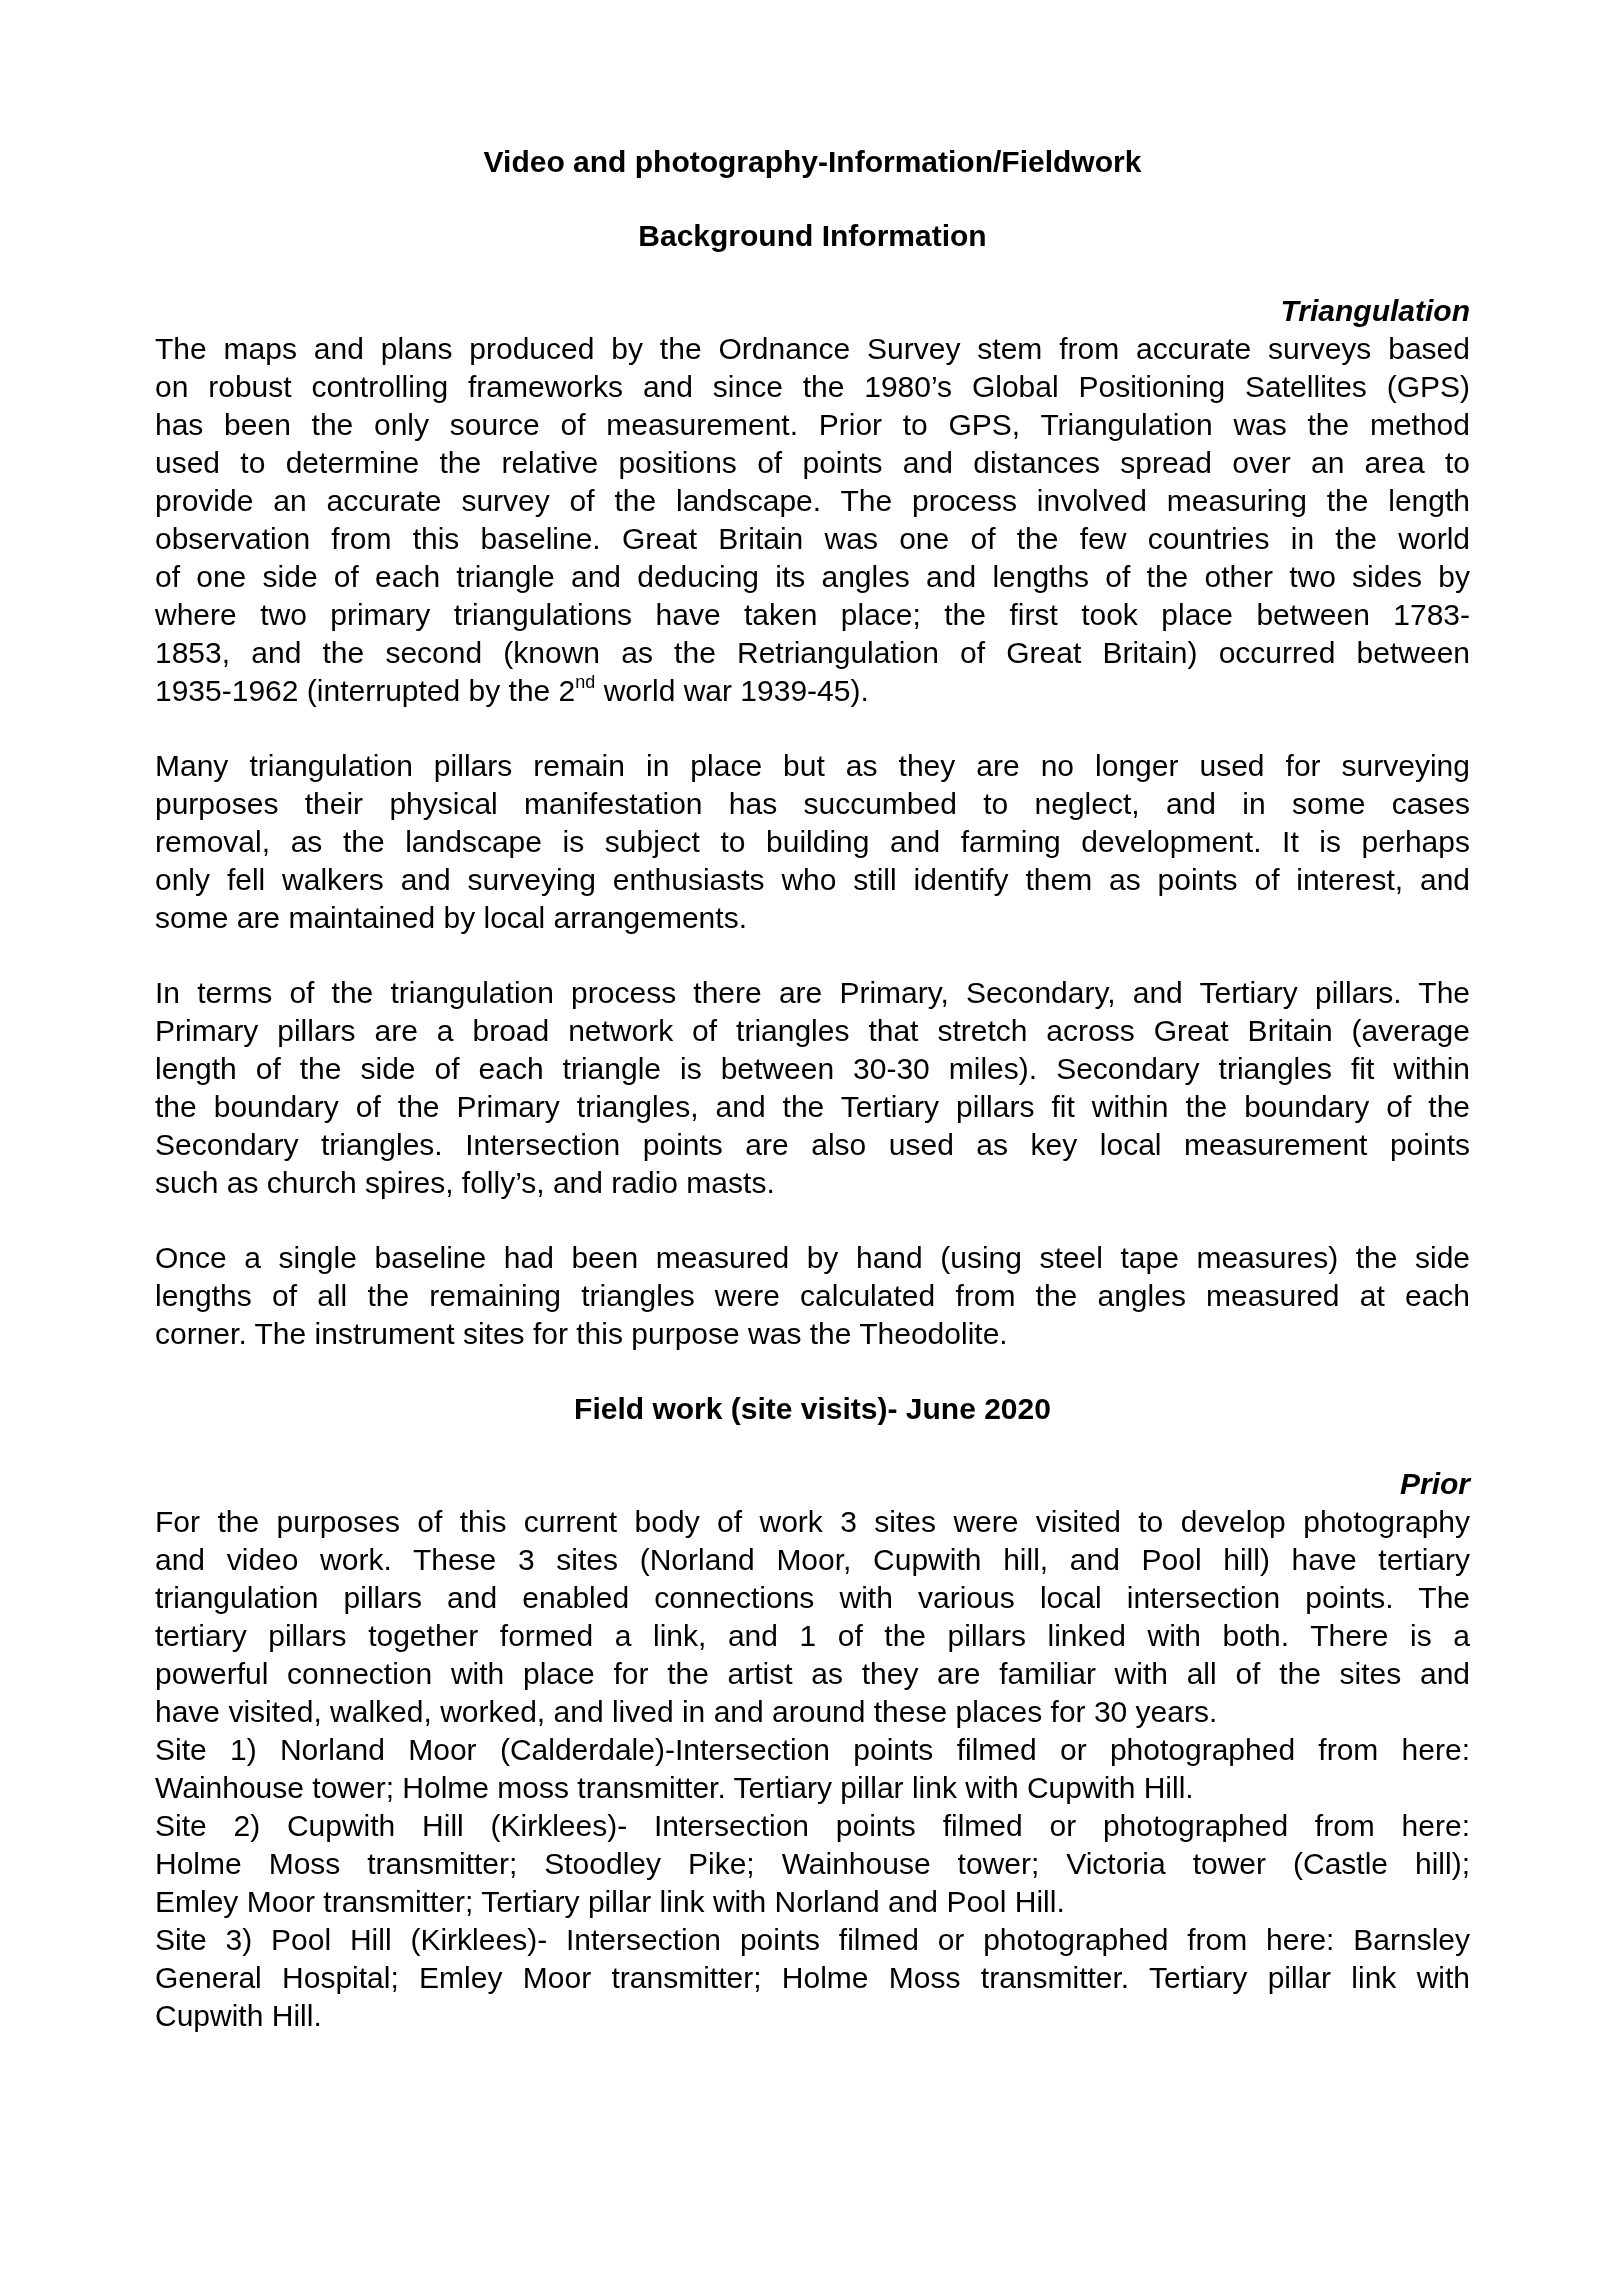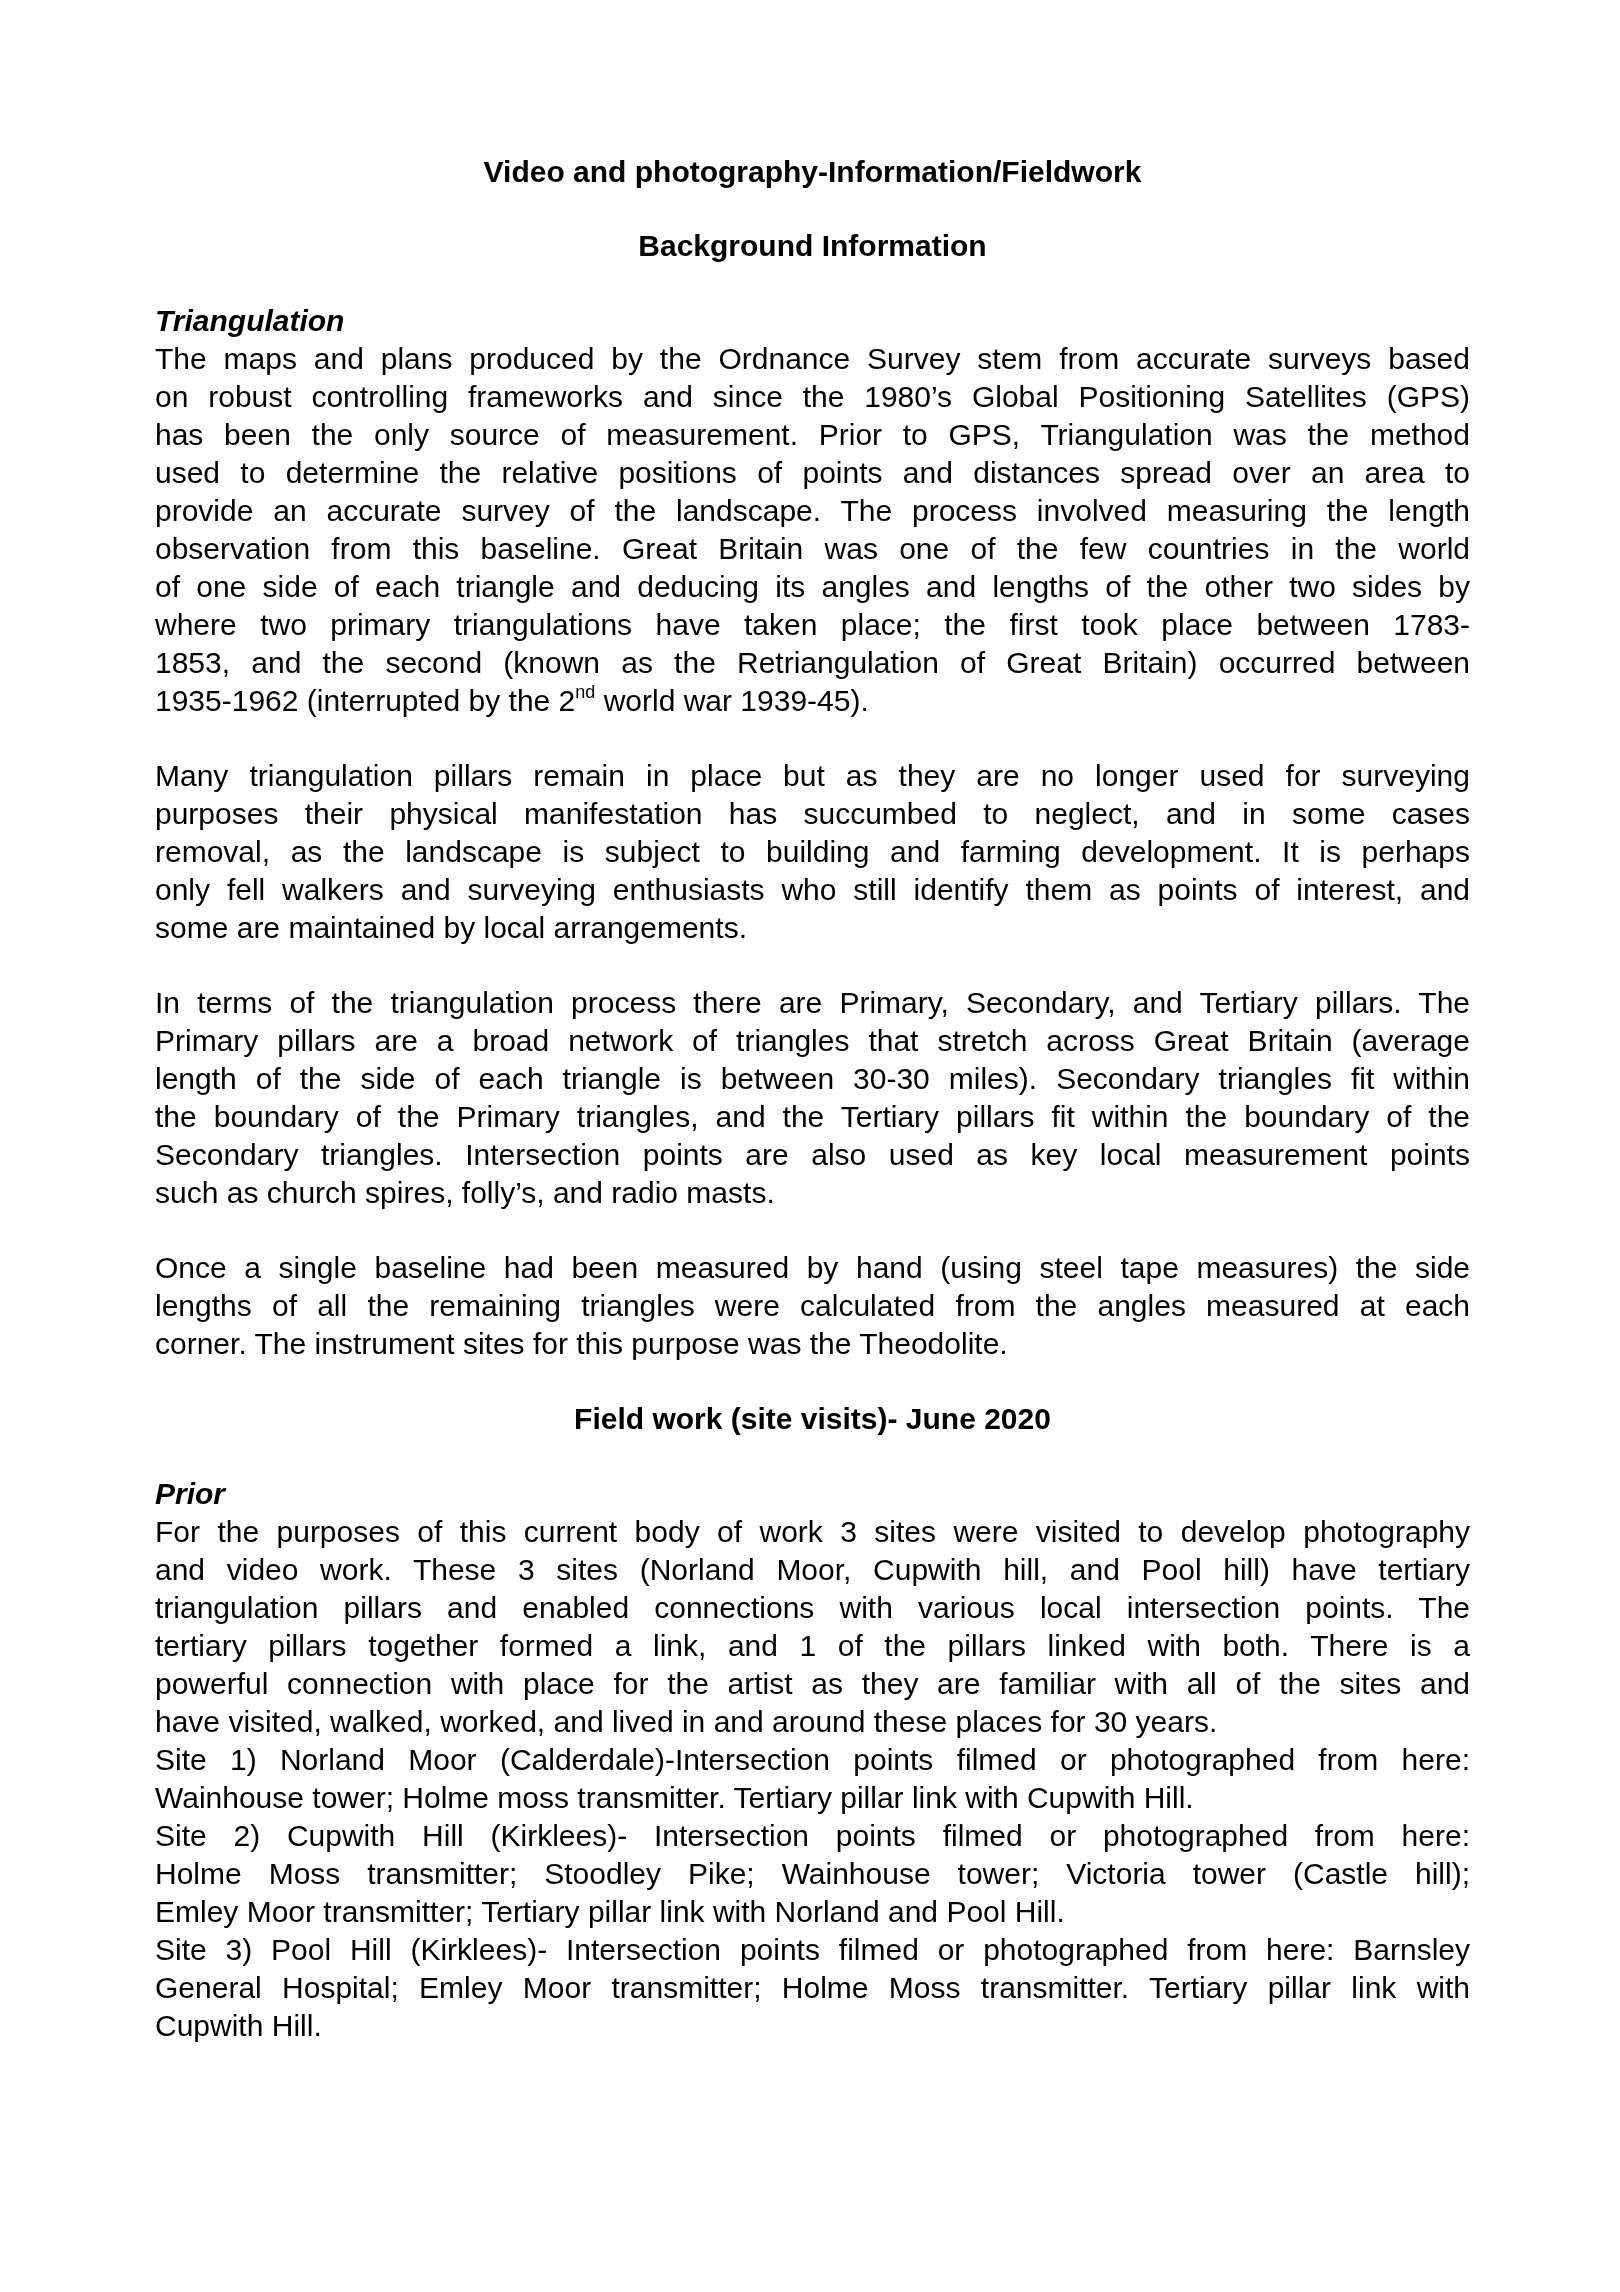--- a/index.html
+++ b/index.html
@@ -1,24 +1,24 @@
 <!DOCTYPE html>
 <html><head>
 <meta charset="utf-8">
 <style>
   html, body { margin: 0; padding: 0; background: #ffffff; }
   body { width: 1620px; height: 2293px; position: relative; overflow: hidden; }
   .page {
-    position: absolute; left: 155px; top: 153px; width: 1315px;
+    position: absolute; left: 155px; top: 143px; width: 1315px;
     font-family: "Liberation Sans", sans-serif; color: #000;
     font-size: 30px; line-height: 38px;
   }
   .title { text-align: center; font-weight: bold; margin: 0; height: 37px; }
   .h { font-weight: bold; margin: 0; text-align: center; }
-  .hi { font-weight: bold; font-style: italic; margin: 0; }
+  .hi { font-weight: bold; font-style: italic; margin: 0; text-align: right; }
   .para { margin: 0; }
   .line { display: block; text-align: justify; text-align-last: justify; white-space: nowrap; height: 38px; overflow: visible; }
   .line.last { text-align-last: left; }
   .line > span { display: inline; }
   .gap1 { height: 37px; }
   .gap2 { height: 37px; }
   sup { font-size: 60%; line-height: 0; vertical-align: 0.7em; margin-top: 20px; }
 </style>
 </head>
 <body>

